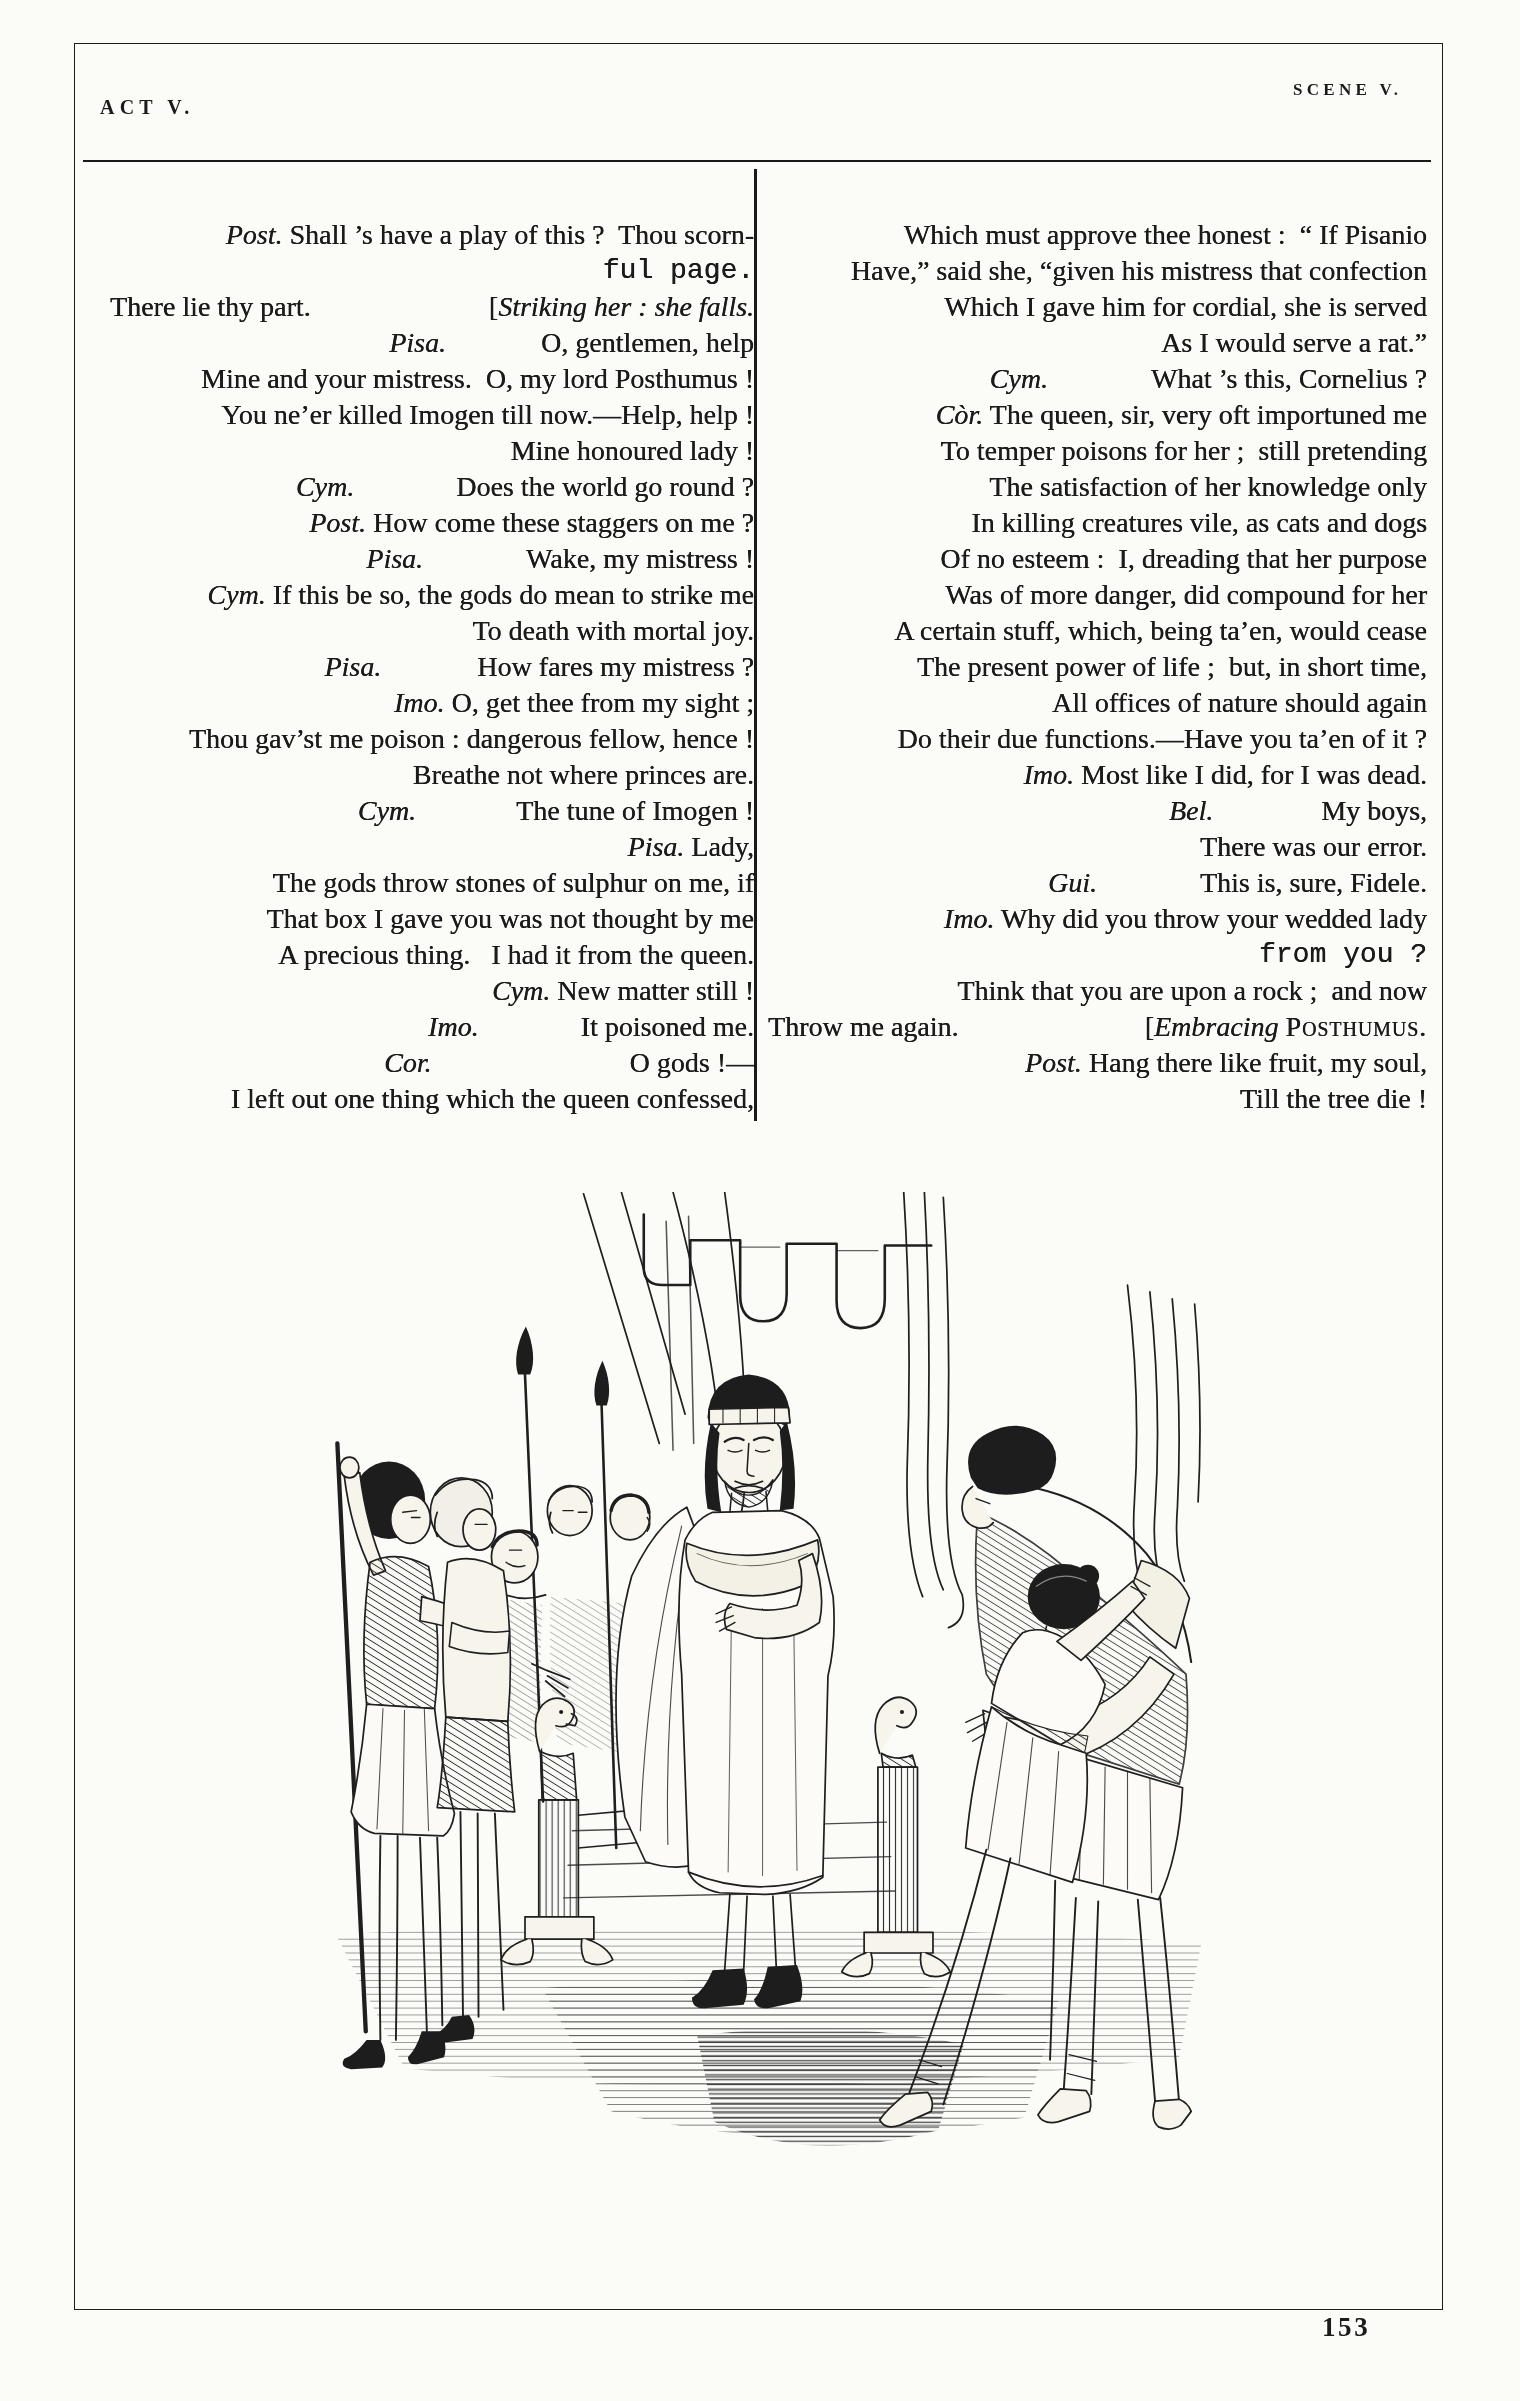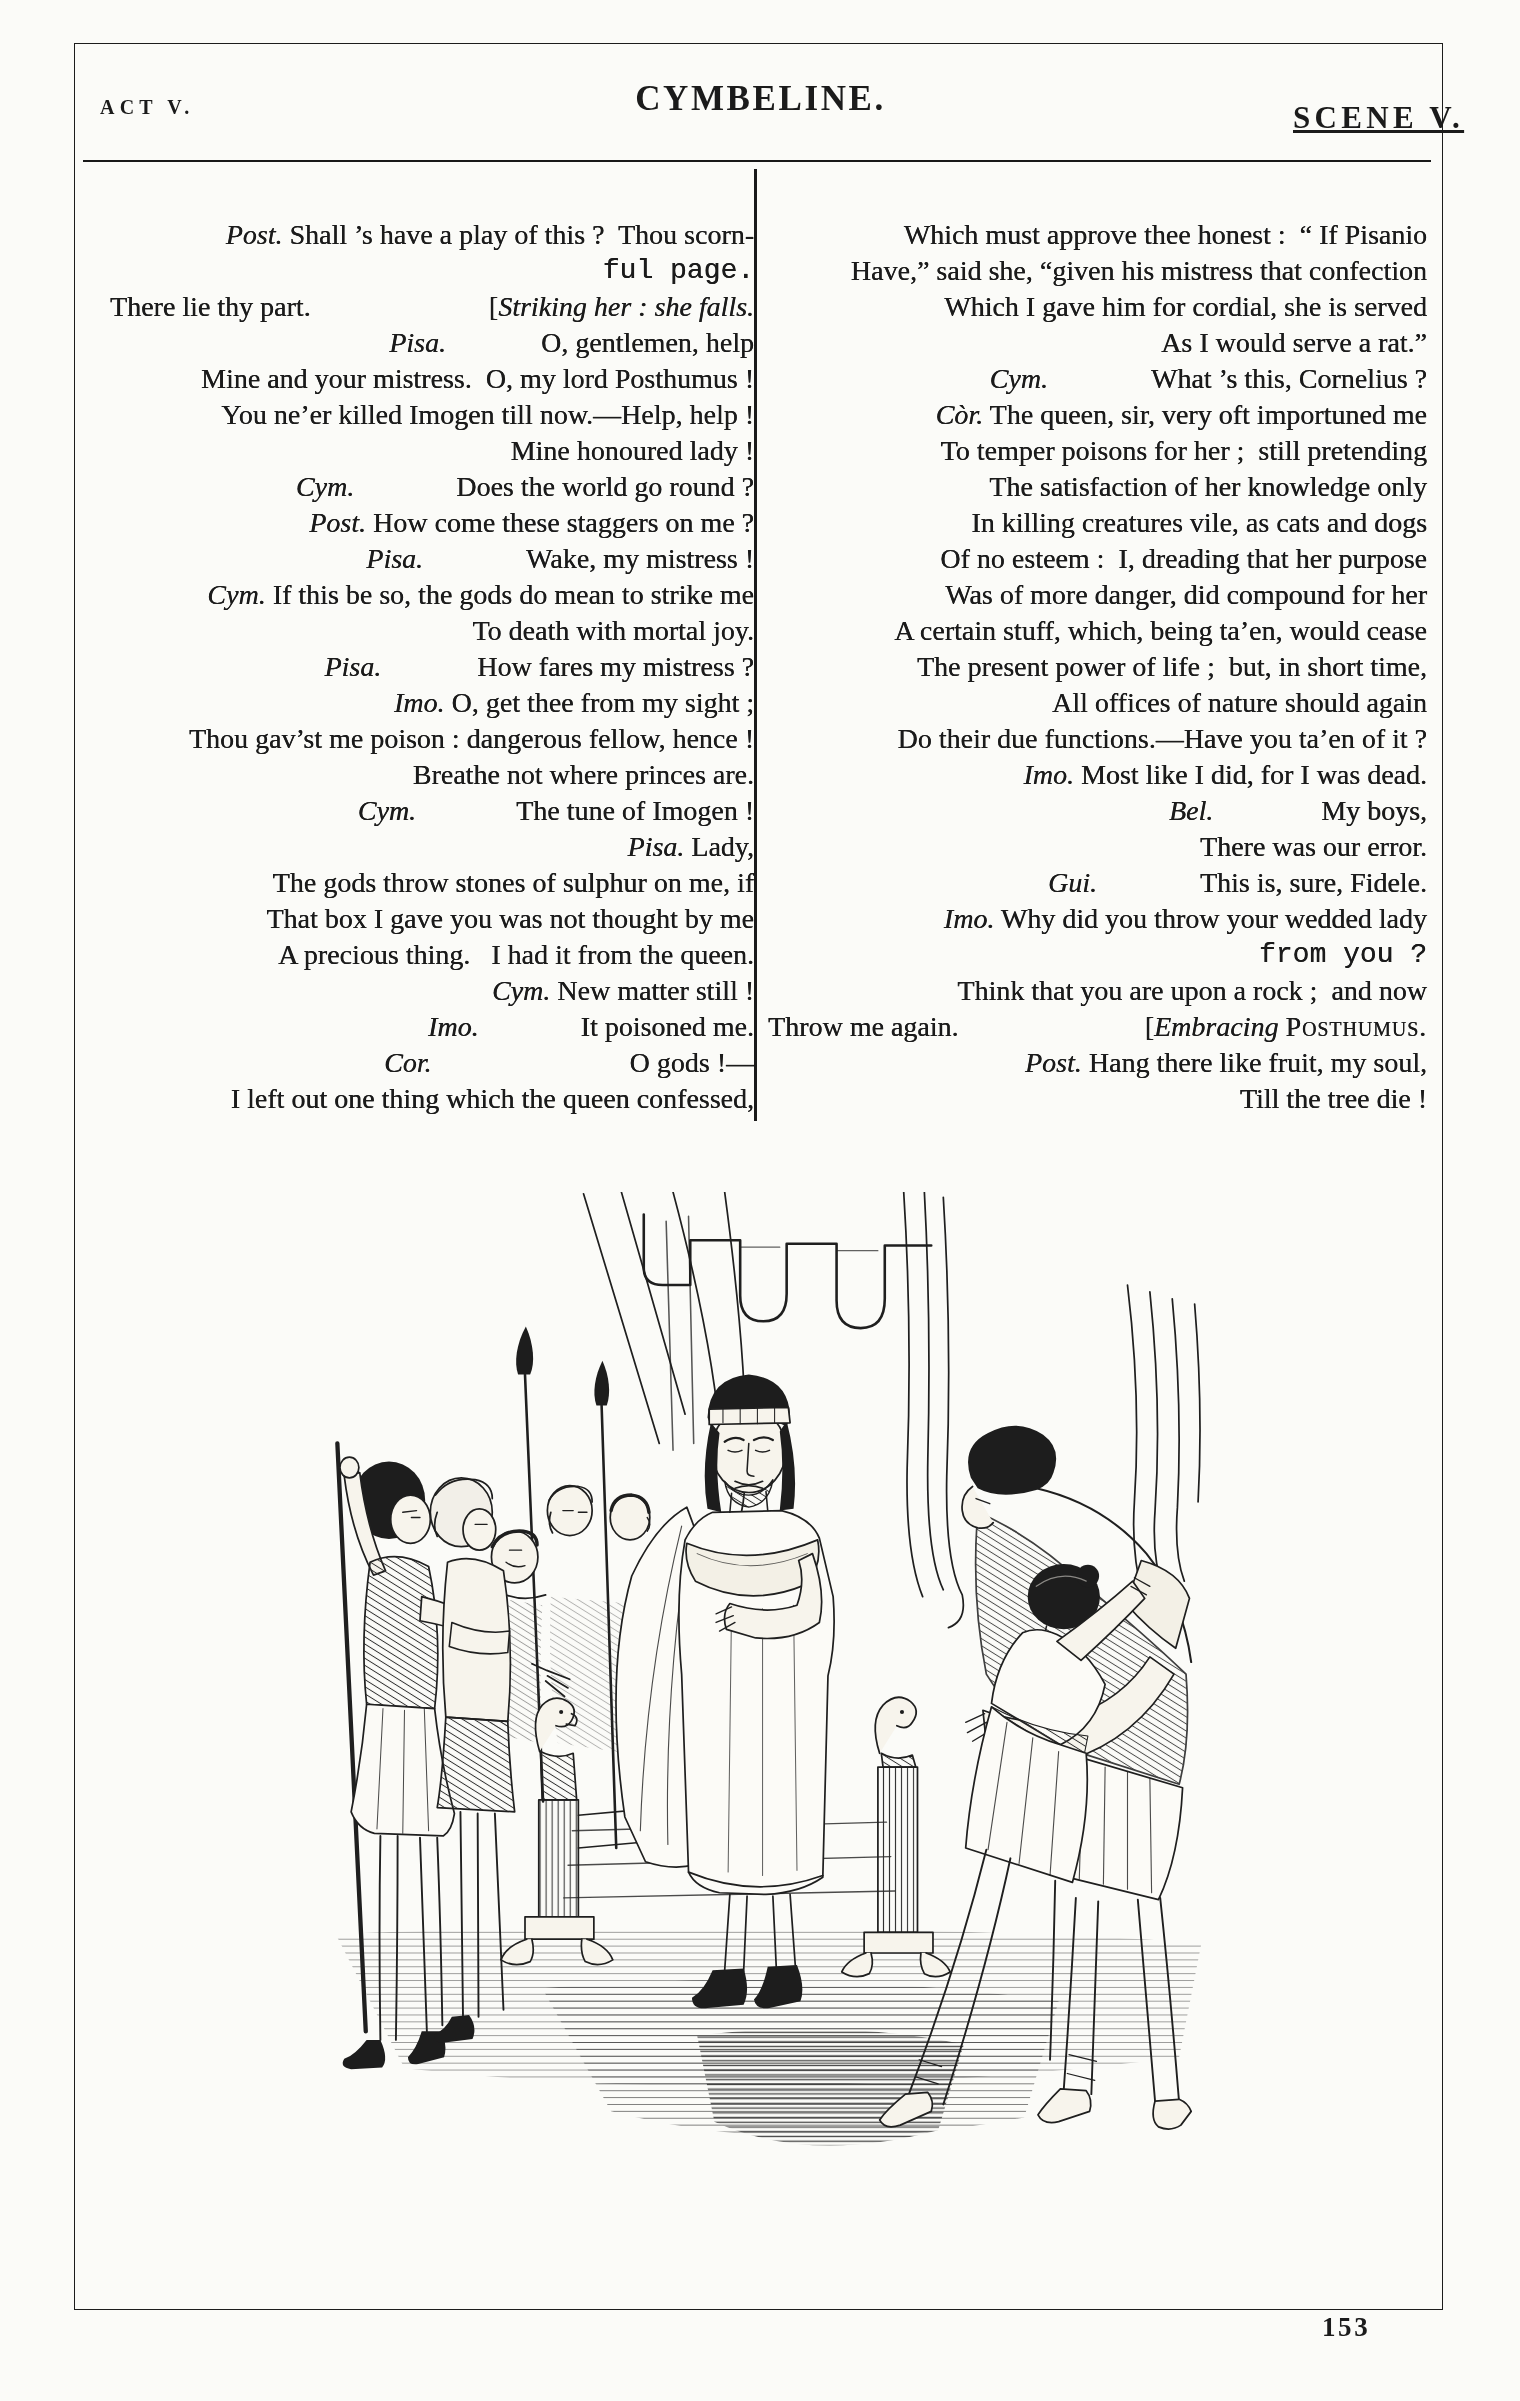--- a/index.html
+++ b/index.html
@@ -18,21 +18,21 @@
   }
   .hdr{position:absolute;white-space:pre;}
   .hdr.act{
     left:100px;top:96px;font-size:20px;font-weight:bold;letter-spacing:5.2px;
   }
   .hdr.title{
     left:0;right:0;top:79px;text-align:center;
     font-size:35px;font-weight:bold;letter-spacing:2.6px;
   }
   .hdr.scene{
-    left:1293px;top:100px;font-size:31px;font-weight:bold;letter-spacing:4.3px;text-decoration:underline;
+    left:1293px;top:80px;font-size:17px;font-weight:bold;letter-spacing:4.3px;
   }
   .rule{
     position:absolute;left:83px;top:160px;width:1348px;height:0;
     border-top:2.6px solid #191919;
   }
   .divider{
     position:absolute;left:754px;top:169px;width:2.6px;height:952px;
     background:#1a1a1a;
   }
   .col{
@@ -56,21 +56,20 @@
     font-size:27px;font-weight:bold;letter-spacing:2.6px;
   }
 </style>
 </head>
 <body>
 
 <div class="sheet">
   <div class="frame"></div>
 
   <div class="hdr act">ACT V.</div>
-  <div class="hdr title">CYMBELINE.</div>
   <div class="hdr scene">SCENE V.</div>
   <div class="rule"></div>
 
   <div class="divider"></div>
   <div class="col left" id="col-left"><div class="line ind1"><span class="lseg"><span class="it">Post.</span><span> Shall ’s have a play of this ?  Thou scorn-</span></span></div><div class="line ind2"><span class="lseg"><span>ful page.</span></span></div><div class="line ind0 split"><span class="lseg"><span>There lie thy part.</span></span><span class="rseg"><span>[</span><span class="it">Striking her : she falls.</span></span></div><div class="line ind1"><span class="lseg"><span class="it">Pisa.</span><span class="gap" style="width: 95px;"></span><span>O, gentlemen, help</span></span></div><div class="line ind0"><span class="lseg"><span>Mine and your mistress.  O, my lord Posthumus !</span></span></div><div class="line ind0"><span class="lseg"><span>You ne’er killed Imogen till now.—Help, help !</span></span></div><div class="line ind0"><span class="lseg"><span>Mine honoured lady !</span></span></div><div class="line ind1"><span class="lseg"><span class="it">Cym.</span><span class="gap" style="width: 102px;"></span><span>Does the world go round ?</span></span></div><div class="line ind1"><span class="lseg"><span class="it">Post.</span><span> How come these staggers on me ?</span></span></div><div class="line ind1"><span class="lseg"><span class="it">Pisa.</span><span class="gap" style="width: 103px;"></span><span>Wake, my mistress !</span></span></div><div class="line ind1"><span class="lseg"><span class="it">Cym.</span><span> If this be so, the gods do mean to strike me</span></span></div><div class="line ind0"><span class="lseg"><span>To death with mortal joy.</span></span></div><div class="line ind1"><span class="lseg"><span class="it">Pisa.</span><span class="gap" style="width: 96px;"></span><span>How fares my mistress ?</span></span></div><div class="line ind1"><span class="lseg"><span class="it">Imo.</span><span> O, get thee from my sight ;</span></span></div><div class="line ind0"><span class="lseg"><span>Thou gav’st me poison : dangerous fellow, hence !</span></span></div><div class="line ind0"><span class="lseg"><span>Breathe not where princes are.</span></span></div><div class="line ind1"><span class="lseg"><span class="it">Cym.</span><span class="gap" style="width: 100px;"></span><span>The tune of Imogen !</span></span></div><div class="line ind1"><span class="lseg"><span class="it">Pisa.</span><span> Lady,</span></span></div><div class="line ind0"><span class="lseg"><span>The gods throw stones of sulphur on me, if</span></span></div><div class="line ind0"><span class="lseg"><span>That box I gave you was not thought by me</span></span></div><div class="line ind0"><span class="lseg"><span>A precious thing.   I had it from the queen.</span></span></div><div class="line ind1"><span class="lseg"><span class="it">Cym.</span><span> New matter still !</span></span></div><div class="line ind1"><span class="lseg"><span class="it">Imo.</span><span class="gap" style="width: 102px;"></span><span>It poisoned me.</span></span></div><div class="line ind1"><span class="lseg"><span class="it">Cor.</span><span class="gap" style="width: 198px;"></span><span>O gods !—</span></span></div><div class="line ind0"><span class="lseg"><span>I left out one thing which the queen confessed,</span></span></div></div>
   <div class="col right" id="col-right"><div class="line ind0"><span class="lseg"><span>Which must approve thee honest :  “ If Pisanio</span></span></div><div class="line ind0"><span class="lseg"><span>Have,” said she, “given his mistress that confection</span></span></div><div class="line ind0"><span class="lseg"><span>Which I gave him for cordial, she is served</span></span></div><div class="line ind0"><span class="lseg"><span>As I would serve a rat.”</span></span></div><div class="line ind1"><span class="lseg"><span class="it">Cym.</span><span class="gap" style="width: 103px;"></span><span>What ’s this, Cornelius ?</span></span></div><div class="line ind1"><span class="lseg"><span class="it">Còr.</span><span> The queen, sir, very oft importuned me</span></span></div><div class="line ind0"><span class="lseg"><span>To temper poisons for her ;  still pretending</span></span></div><div class="line ind0"><span class="lseg"><span>The satisfaction of her knowledge only</span></span></div><div class="line ind0"><span class="lseg"><span>In killing creatures vile, as cats and dogs</span></span></div><div class="line ind0"><span class="lseg"><span>Of no esteem :  I, dreading that her purpose</span></span></div><div class="line ind0"><span class="lseg"><span>Was of more danger, did compound for her</span></span></div><div class="line ind0"><span class="lseg"><span>A certain stuff, which, being ta’en, would cease</span></span></div><div class="line ind0"><span class="lseg"><span>The present power of life ;  but, in short time,</span></span></div><div class="line ind0"><span class="lseg"><span>All offices of nature should again</span></span></div><div class="line ind0"><span class="lseg"><span>Do their due functions.—Have you ta’en of it ?</span></span></div><div class="line ind1"><span class="lseg"><span class="it">Imo.</span><span> Most like I did, for I was dead.</span></span></div><div class="line ind1"><span class="lseg"><span class="it">Bel.</span><span class="gap" style="width: 108px;"></span><span>My boys,</span></span></div><div class="line ind0"><span class="lseg"><span>There was our error.</span></span></div><div class="line ind1"><span class="lseg"><span class="it">Gui.</span><span class="gap" style="width: 103px;"></span><span>This is, sure, Fidele.</span></span></div><div class="line ind1"><span class="lseg"><span class="it">Imo.</span><span> Why did you throw your wedded lady</span></span></div><div class="line ind2"><span class="lseg"><span>from you ?</span></span></div><div class="line ind0"><span class="lseg"><span>Think that you are upon a rock ;  and now</span></span></div><div class="line ind0 split"><span class="lseg"><span>Throw me again.</span></span><span class="rseg"><span>[</span><span class="it">Embracing </span><span class="sc">Posthumus.</span></span></div><div class="line ind1"><span class="lseg"><span class="it">Post.</span><span> Hang there like fruit, my soul,</span></span></div><div class="line ind0"><span class="lseg"><span>Till the tree die !</span></span></div></div>
 
   <div class="illus">
     <svg viewBox="0 0 1120 1215" width="964" height="1046" xmlns="http://www.w3.org/2000/svg">
       <defs>

